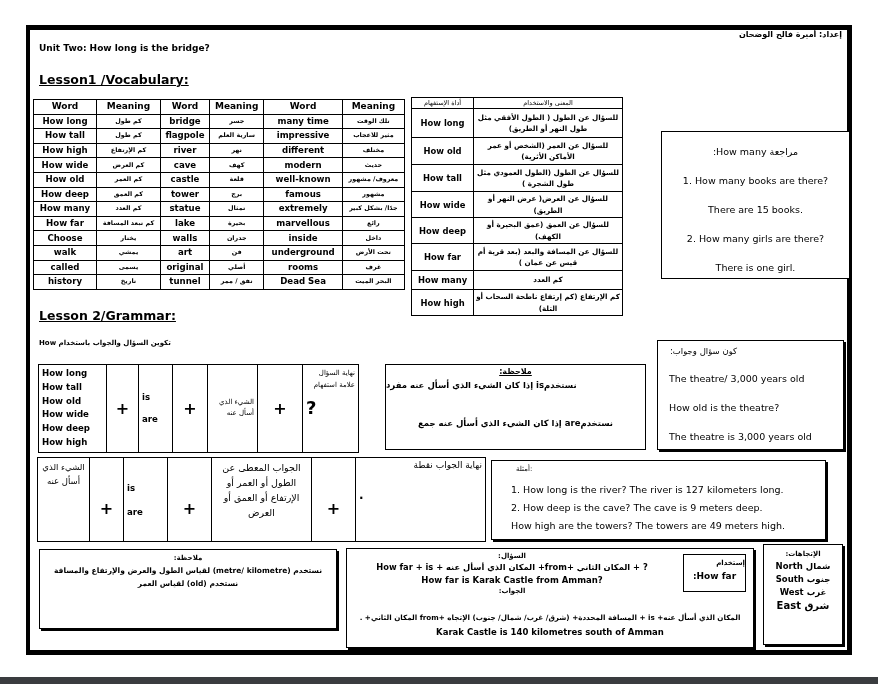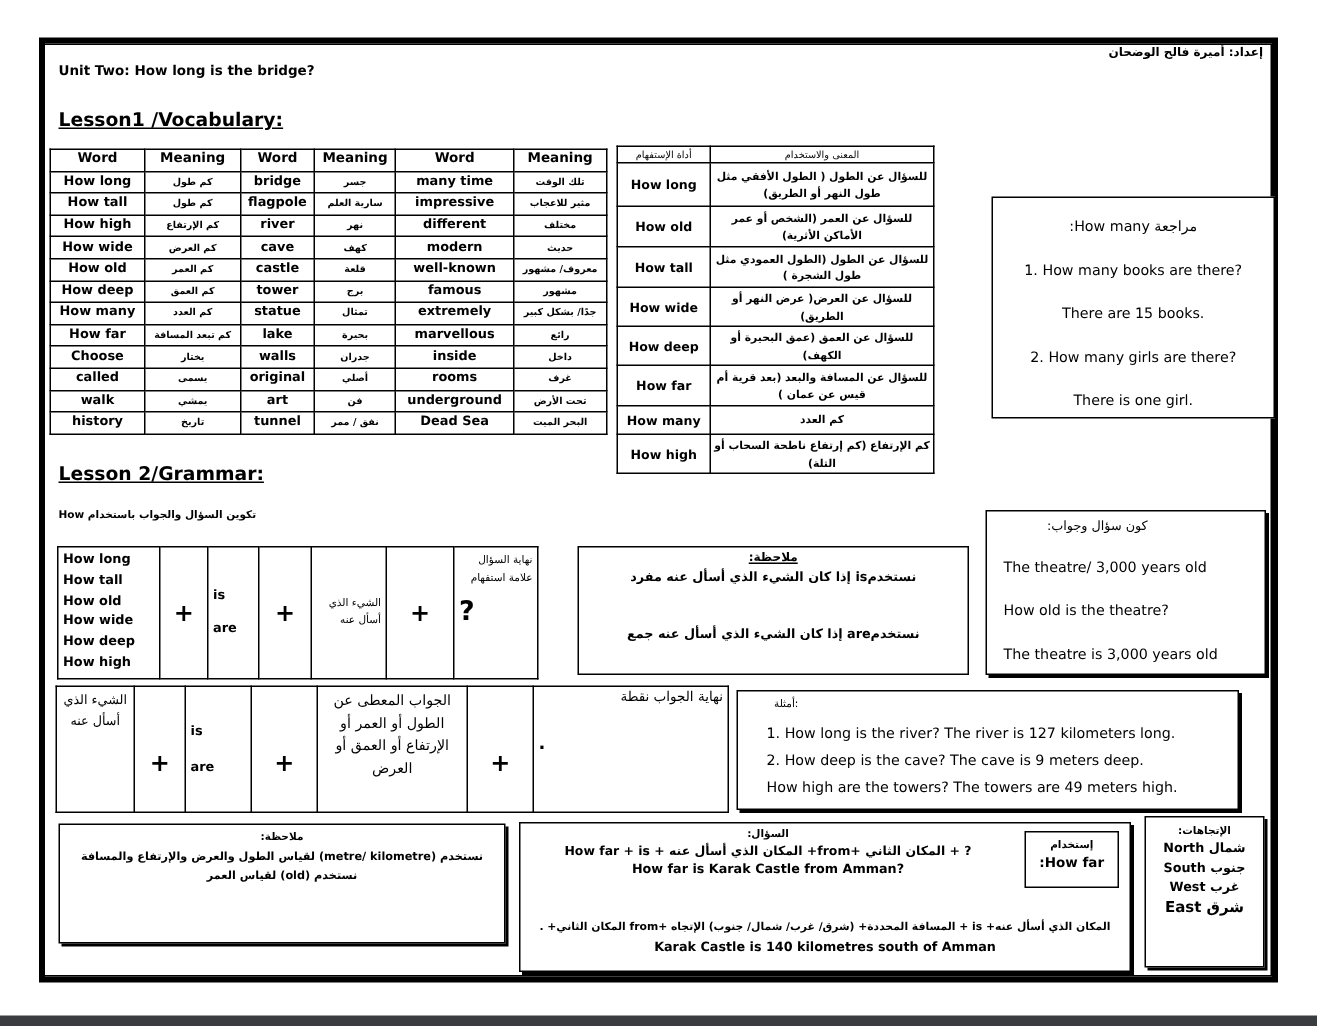--- a/index.html
+++ b/index.html
@@ -154,34 +154,34 @@
       </tr>
       <tr>
         <td class="w">Choose</td>
         <td class="m">يختار</td>
         <td class="w">walls</td>
         <td class="m">جدران</td>
         <td class="w">inside</td>
         <td class="m">داخل</td>
       </tr>
       <tr>
+        <td class="w">walk</td>
+        <td class="m">يمشي</td>
+        <td class="w">art</td>
+        <td class="m">فن</td>
+        <td class="w">underground</td>
+        <td class="m">تحت الأرض</td>
+      </tr>
+      <tr>
         <td class="w">called</td>
         <td class="m">يسمى</td>
         <td class="w">original</td>
         <td class="m">أصلي</td>
         <td class="w">rooms</td>
         <td class="m">غرف</td>
-      </tr>
-      <tr>
-        <td class="w">walk</td>
-        <td class="m">يمشي</td>
-        <td class="w">art</td>
-        <td class="m">فن</td>
-        <td class="w">underground</td>
-        <td class="m">تحت الأرض</td>
       </tr>
       <tr>
         <td class="w">history</td>
         <td class="m">تاريخ</td>
         <td class="w">tunnel</td>
         <td class="m">نفق / ممر</td>
         <td class="w">Dead Sea</td>
         <td class="m">البحر الميت</td>
       </tr>
     </tbody>
@@ -263,26 +263,26 @@
     <td style="vertical-align:top; padding-top:2px;">
       <div class="ar" style="font-size:7px; line-height:12px; text-align:right;">نهاية السؤال علامة استفهام</div>
       <div style="font-size:18px; font-weight:bold; margin-top:6px;">?</div>
     </td>
   </tr>
 </tbody>
   </table>
 
 <div class="box note1">
   <div class="ar" style="font-size:8px; font-weight:bold; text-decoration:underline; margin-top:2px; text-align:center;">ملاحظة:</div>
-  <div class="ar" style="font-size:8.5px; font-weight:bold; margin-top:4px; text-align:center;">نستخدمis إذا كان الشيء الذي أسأل عنه مفرد</div>
+  <div class="ar" style="font-size:8.5px; font-weight:bold; margin-top:4px; text-align:left;">نستخدمis إذا كان الشيء الذي أسأل عنه مفرد</div>
   <div class="ar" style="font-size:8.5px; font-weight:bold; margin-top:28px; text-align:center;">نستخدمare إذا كان الشيء الذي أسأل عنه جمع</div>
 </div>
 
 <div class="box eg-box shadow">
-  <div class="ar" style="position:absolute; left:12px; top:5px; font-size:8.5px;margin-left:28px;">كون سؤال وجواب:</div>
+  <div class="ar" style="position:absolute; left:12px; top:5px; font-size:8.5px;">كون سؤال وجواب:</div>
   <div style="position:absolute; left:11px; top:32px;">The theatre/ 3,000 years old</div>
   <div style="position:absolute; left:11px; top:61px;">How old is the theatre?</div>
   <div style="position:absolute; left:11px; top:90px;">The theatre is 3,000 years old</div>
 </div>
 
 <table class="formula f2">
   <tbody>
       <tr>
     <td class="ar" style="width:52px; font-size:8.5px; line-height:14px; vertical-align:top; text-align:center;">الشيء الذي أسأل عنه</td>
     <td class="plus" style="width:34px; padding-top:20px;">+</td>
@@ -309,27 +309,28 @@
 </div>
 
 <div class="box note2 shadow">
   <div class="ar" style="font-size:7px; font-weight:bold; margin-top:4px; text-align:center;">ملاحظة:</div>
   <div class="ar" style="font-size:7.5px; font-weight:bold; margin-top:4px; text-align:center;">نستخدم (metre/ kilometre) لقياس الطول والعرض والإرتفاع والمسافة</div>
   <div class="ar" style="font-size:7.5px; font-weight:bold; margin-top:4px; text-align:center;">نستخدم (old) لقياس العمر</div>
 </div>
 
 <div class="box howfar shadow">
   <div class="howfar-label">
-    <div class="ar" style="font-size:7px; font-weight:bold; margin-top:4px; text-align:center;">إستخدام</div>
+    <div class="ar" style="font-size:7px; font-weight:bold; margin-top:4px; text-align:right;">إستخدام</div>
     <div style="font-size:9px; font-weight:bold; margin-top:4px;">:How far</div>
   </div>
   <div style="position:absolute; left:0; width:330px; top:3px;">
     <div class="ar" style="font-size:7px; font-weight:bold; text-align:center;">السؤال:</div>
     <div style="font-size:8.3px; font-weight:bold; margin-top:2px; text-align:center;">How far + is + المكان الذي أسأل عنه +from+ المكان الثاني + ?</div>
     <div style="font-size:8.5px; font-weight:bold; margin-top:3px; text-align:center;">How far is Karak Castle from Amman?</div>
+    <div class="ar" style="font-size:7px; font-weight:bold; margin-top:2px; text-align:center;">الجواب:</div>
   </div>
   <div style="position:absolute; left:0; width:406px; top:64px;">
     <div class="ar" style="font-size:7.2px; font-weight:bold; text-align:center;">المكان الذي أسأل عنه+ is + المسافة المحددة+ (شرق/ غرب/ شمال/ جنوب) الإتجاه +from المكان الثاني+ .</div>
     <div style="font-size:8.5px; font-weight:bold; margin-top:5px; text-align:center;">Karak Castle is 140 kilometres south of Amman</div>
   </div>
 </div>
 
 <div class="box directions shadow">
   <div class="ar" style="font-size:7px; font-weight:bold; margin-top:5px; text-align:center;">الإتجاهات:</div>
   <div style="font-size:8.5px; font-weight:bold; margin-top:3px;">North شمال</div>

